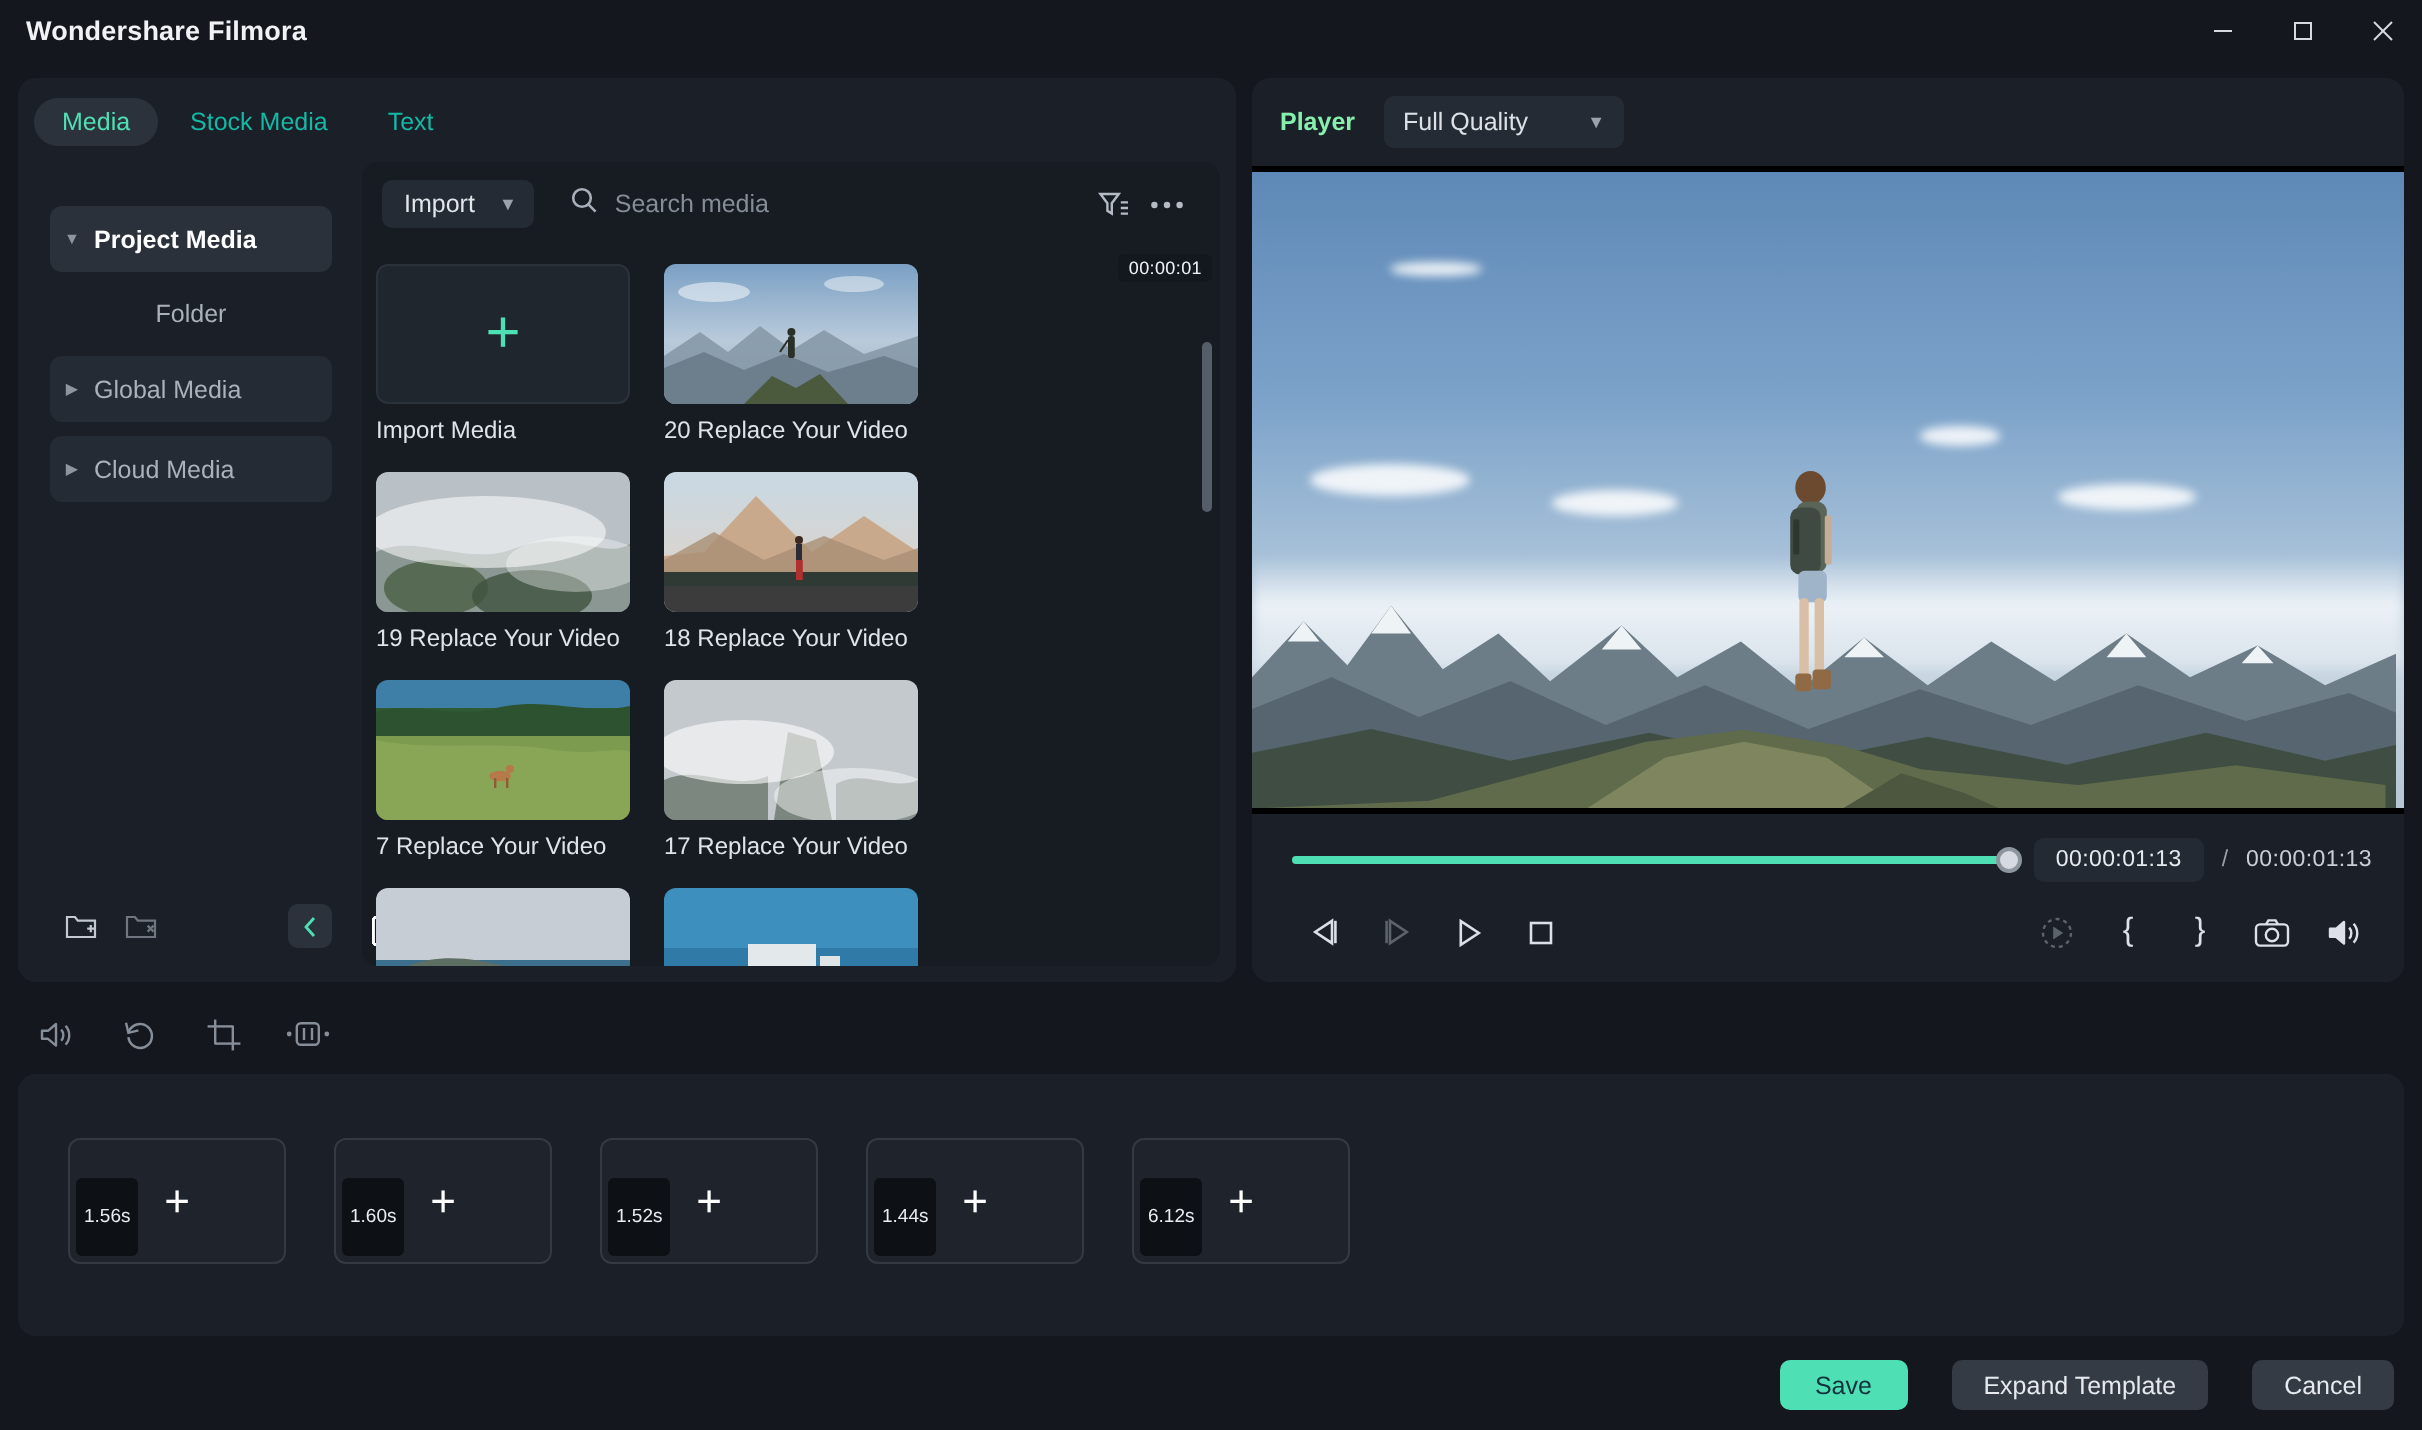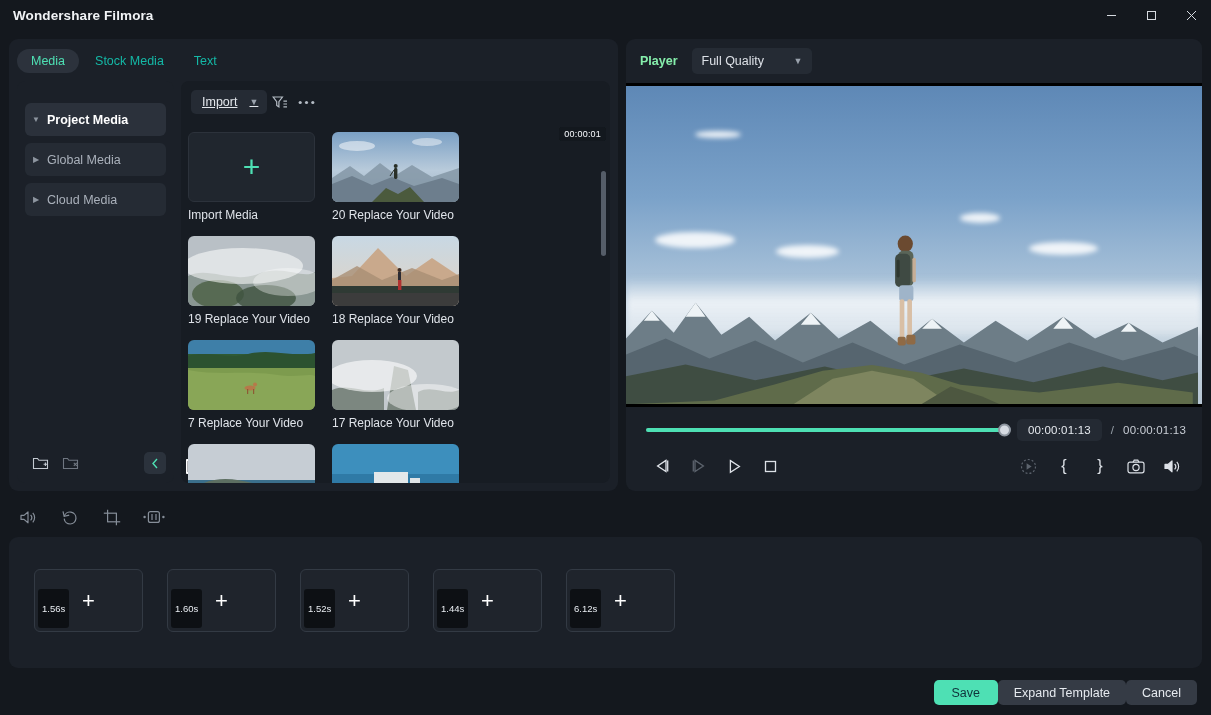--- a/index.html
+++ b/index.html
@@ -69,21 +69,21 @@
   .media-main {
     position: absolute; left: 172px; top: 42px; right: 8px; bottom: 8px;
     background: #171c23; border-radius: 8px;
   }
   .media-toolbar {
     position: absolute; left: 0; top: 0; right: 0; height: 42px;
     display: flex; align-items: center; padding: 0 14px 0 10px;
   }
   .import-btn {
     display: flex; align-items: center; gap: 12px; background: #252b34;
-    border-radius: 5px; padding: 5px 9px 5px 11px; font-size: 12.5px; color: #e2e6eb; text-decoration: underline;
+    border-radius: 5px; padding: 5px 9px 5px 11px; font-size: 12.5px; color: #e2e6eb;
   }
   .import-btn .chev { font-size: 9px; color: #9aa2ad; }
   .search-wrap { display: flex; align-items: center; gap: 8px; margin-left: 18px; flex: 1; }
   .search-input {
     background: transparent; border: 0; outline: 0; color: #e2e6eb; font-size: 12.5px;
     font-family: "Liberation Sans", sans-serif; width: 200px;
   }
   .search-input::placeholder { color: #858d98; }
   .tool-ico { width: 26px; height: 26px; display: flex; align-items: center; justify-content: center; color: #b4bbc4; }
 
@@ -192,27 +192,27 @@
     background: #1f242c; border: 1px solid #333a44;
     display: flex; align-items: center; justify-content: center;
   }
   .clip .plus { color: #ffffff; font-size: 22px; font-weight: 300; line-height: 1; }
   .clip-dur {
     position: absolute; left: 3px; bottom: 3px; background: rgba(10,13,17,.85);
     color: #e9edf2; font-size: 9.5px; padding: 14px 4px; border-radius: 3px;
   }
 
   
-  .footer { position: absolute; right: 14px; top: 680px; display: flex; gap: 0; }
+  .footer { position: absolute; right: 14px; top: 680px; display: flex; gap: 10px; }
   .fbtn {
     height: 25px; padding: 0 16px; border-radius: 5px; font-size: 12.5px;
     display: flex; align-items: center; justify-content: center; white-space: nowrap;
   }
   .fbtn.primary { background: #4ee0b4; color: #10323b; min-width: 64px; }
-  .fbtn.ghost { background: #353b45; color: #e6eaef; }
+  .fbtn.ghost { background: #353b45; color: #e6eaef; margin-left: 12px; }
 </style>
 </head>
 <body>
 
 <div class="titlebar">
   <div class="app-title">Wondershare Filmora</div>
   <div class="win-btns">
     <div class="win-btn">
       <svg width="11" height="11" viewBox="0 0 11 11">
           <line x1="1" y1="5.5" x2="10" y2="5.5" stroke="#d6dae0" stroke-width="1"></line>
@@ -239,20 +239,23 @@
     <div class="tab">Stock Media</div>
     <div class="tab">Text</div>
   </div>
 
   <div class="sidebar">
     <div style="height:22px"></div>
     <div class="side-item active">
       <span class="caret">▼</span>
       <span>Project Media</span>
     </div>
+    <div class="side-folder">
+      <span>Folder</span>
+    </div>
     <div class="side-item filled">
       <span class="caret">▶</span>
       <span>Global Media</span>
     </div>
     <div class="side-item filled">
       <span class="caret">▶</span>
       <span>Cloud Media</span>
     </div>
 
     <div class="side-bottom">
@@ -276,20 +279,29 @@
           </svg>
       </div>
     </div>
   </div>
 
   <div class="media-main">
     <div class="media-toolbar">
       <div class="import-btn">
         <span>Import</span>
         <span class="chev">▼</span>
+      </div>
+      <div class="search-wrap">
+        <span>
+          <svg width="14" height="14" viewBox="0 0 14 14" fill="none" stroke="#a7aeb8" stroke-width="1.3">
+            <circle cx="6" cy="6" r="4.4"></circle>
+              <line x1="9.3" y1="9.3" x2="12.8" y2="12.8"></line>
+          </svg>
+        </span>
+        <input class="search-input" value="" placeholder="Search media" style="">
       </div>
       <div class="tool-ico">
         <svg width="16" height="15" viewBox="0 0 16 15" fill="none" stroke="#b4bbc4" stroke-width="1.2">
           <path d="M1.2 2h9.2L6.9 6.6v5.2L4.7 10.4V6.6z"></path>
           <line x1="11.4" y1="6.2" x2="15" y2="6.2"></line>
             <line x1="11.4" y1="9" x2="15" y2="9"></line>
             <line x1="11.4" y1="11.8" x2="15" y2="11.8"></line>
         </svg>
       </div>
       <div class="tool-ico">

